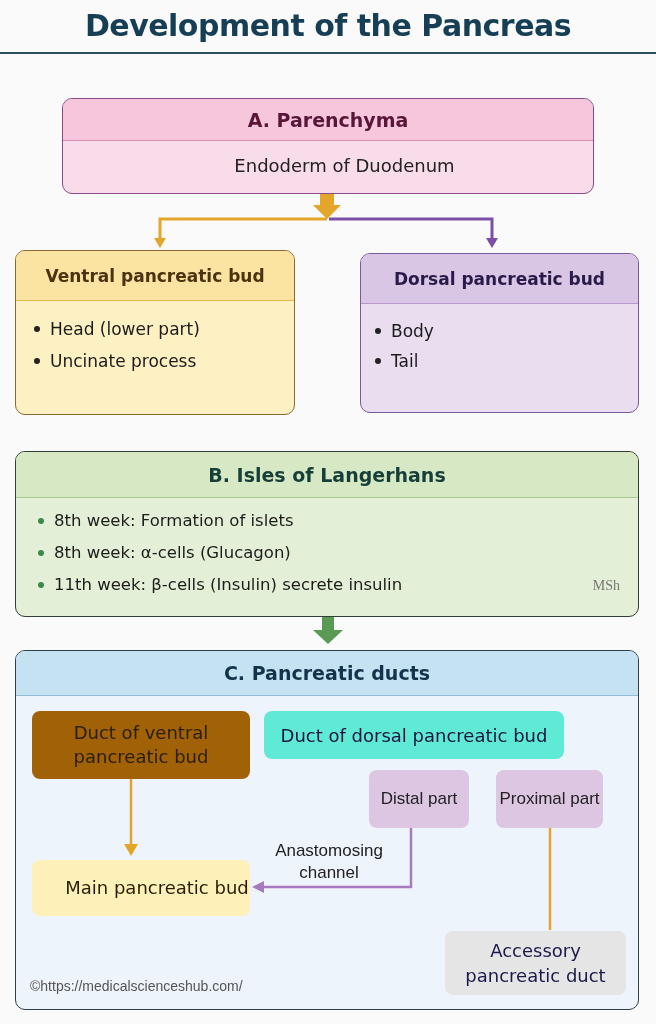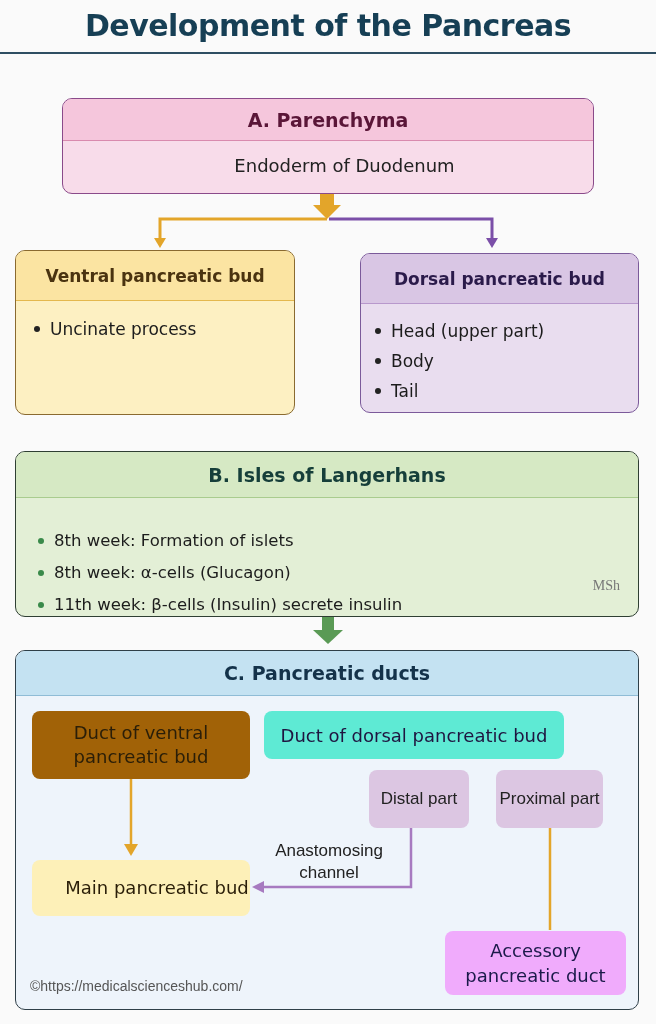--- a/index.html
+++ b/index.html
@@ -22,62 +22,62 @@
   #boxV .hdr{height:50px;line-height:50px;background:#fbe4a2;border-bottom:1.5px solid #e4b84e;font-size:17px;color:#4a3310;}
   #boxV ul{padding:12px 16px;font-size:17px;line-height:32px;}
   
   #boxD{left:360px;top:253px;width:279px;height:160px;border:1.5px solid #7b5a9a;background:#e9ddef;}
   #boxD .hdr{height:50px;line-height:50px;background:#d9c6e4;border-bottom:1.5px solid #b898cc;font-size:17px;color:#2a1a4a;}
   #boxD ul{padding:12px 12px;font-size:17px;line-height:30px;}
 
   
   #boxB{left:15px;top:451px;width:624px;height:166px;border:1.5px solid #2f3f33;background:#e3efd6;}
   #boxB .hdr{height:46px;line-height:46px;background:#d6e9c4;border-bottom:1.5px solid #a9cc8e;font-size:19px;color:#163f3a;}
-  #boxB ul{padding:27px 20px;font-size:16.5px;line-height:32px;}
+  #boxB ul{padding:7px 20px;font-size:16.5px;line-height:32px;}
   #boxB li::before{background:#3a8a4a;}
   .msh{position:absolute;right:18px;bottom:22px;font-size:14px;color:#777;font-family:Liberation Serif, serif;}
 
   
   #boxC{left:15px;top:650px;width:624px;height:360px;border:1.5px solid #2f3f48;background:#eef4fb;}
   #boxC .hdr{height:45px;line-height:45px;background:#c4e2f2;border-bottom:1.5px solid #8fbcd6;font-size:19px;color:#14324a;}
 
   .node{position:absolute;box-sizing:border-box;border-radius:8px;text-align:center;display:flex;align-items:center;justify-content:center;}
   #n-vduct{left:32px;top:711px;width:218px;height:68px;background:#a16207;font-size:18px;line-height:24px;color:#2a1e08;}
   #n-dduct{left:264px;top:711px;width:300px;height:48px;background:#5eead4;font-size:18px;color:#1f1540;}
   #n-distal{left:369px;top:770px;width:100px;height:58px;background:#dcc6e2;font-size:17px;line-height:22px;font-family:"Liberation Sans",sans-serif;color:#222;}
   #n-prox{left:496px;top:770px;width:107px;height:58px;background:#dcc6e2;font-size:17px;line-height:22px;font-family:"Liberation Sans",sans-serif;color:#222;}
   #n-main{left:32px;top:860px;width:218px;height:56px;background:#fdf0b8;font-size:18px;line-height:24px;color:#2a1e08;padding-left:32px;}
-  #n-acc{left:445px;top:931px;width:181px;height:64px;background:#f0abfc;font-size:18px;line-height:25px;color:#1b1a4a;}
+  #n-acc{left:445px;top:931px;width:181px;height:64px;background:#e5e5e5;font-size:18px;line-height:25px;color:#1b1a4a;}
   .anast{position:absolute;left:254px;top:840px;width:150px;text-align:center;font-size:17px;line-height:22px;font-family:"Liberation Sans",sans-serif;color:#222;}
   .copyright{position:absolute;left:30px;top:978px;font-size:14px;color:#555;font-family:"Liberation Sans",sans-serif;}
 
   svg.conn{position:absolute;left:0;top:0;width:656px;height:1024px;pointer-events:none;}
 </style>
 </head>
 <body>
 
 <div class="title">Development of the Pancreas</div>
 <div class="title-rule"></div>
 
 <div class="box" id="boxA">
   <div class="hdr">A. Parenchyma</div>
   <div class="sub">Endoderm of Duodenum</div>
 </div>
 
 <div class="box" id="boxV">
   <div class="hdr">Ventral pancreatic bud</div>
   <ul>
+    <li>Head (lower part)</li>
     <li>Uncinate process</li>
   </ul>
 </div>
 
 <div class="box" id="boxD">
   <div class="hdr">Dorsal pancreatic bud</div>
   <ul>
-    <li>Head (upper part)</li>
     <li>Body</li>
     <li>Tail</li>
   </ul>
 </div>
 
 <div class="box" id="boxB">
   <div class="hdr">B. Isles of Langerhans</div>
   <ul>
     <li>8th week: Formation of islets</li>
     <li>8th week: α-cells (Glucagon)</li>

